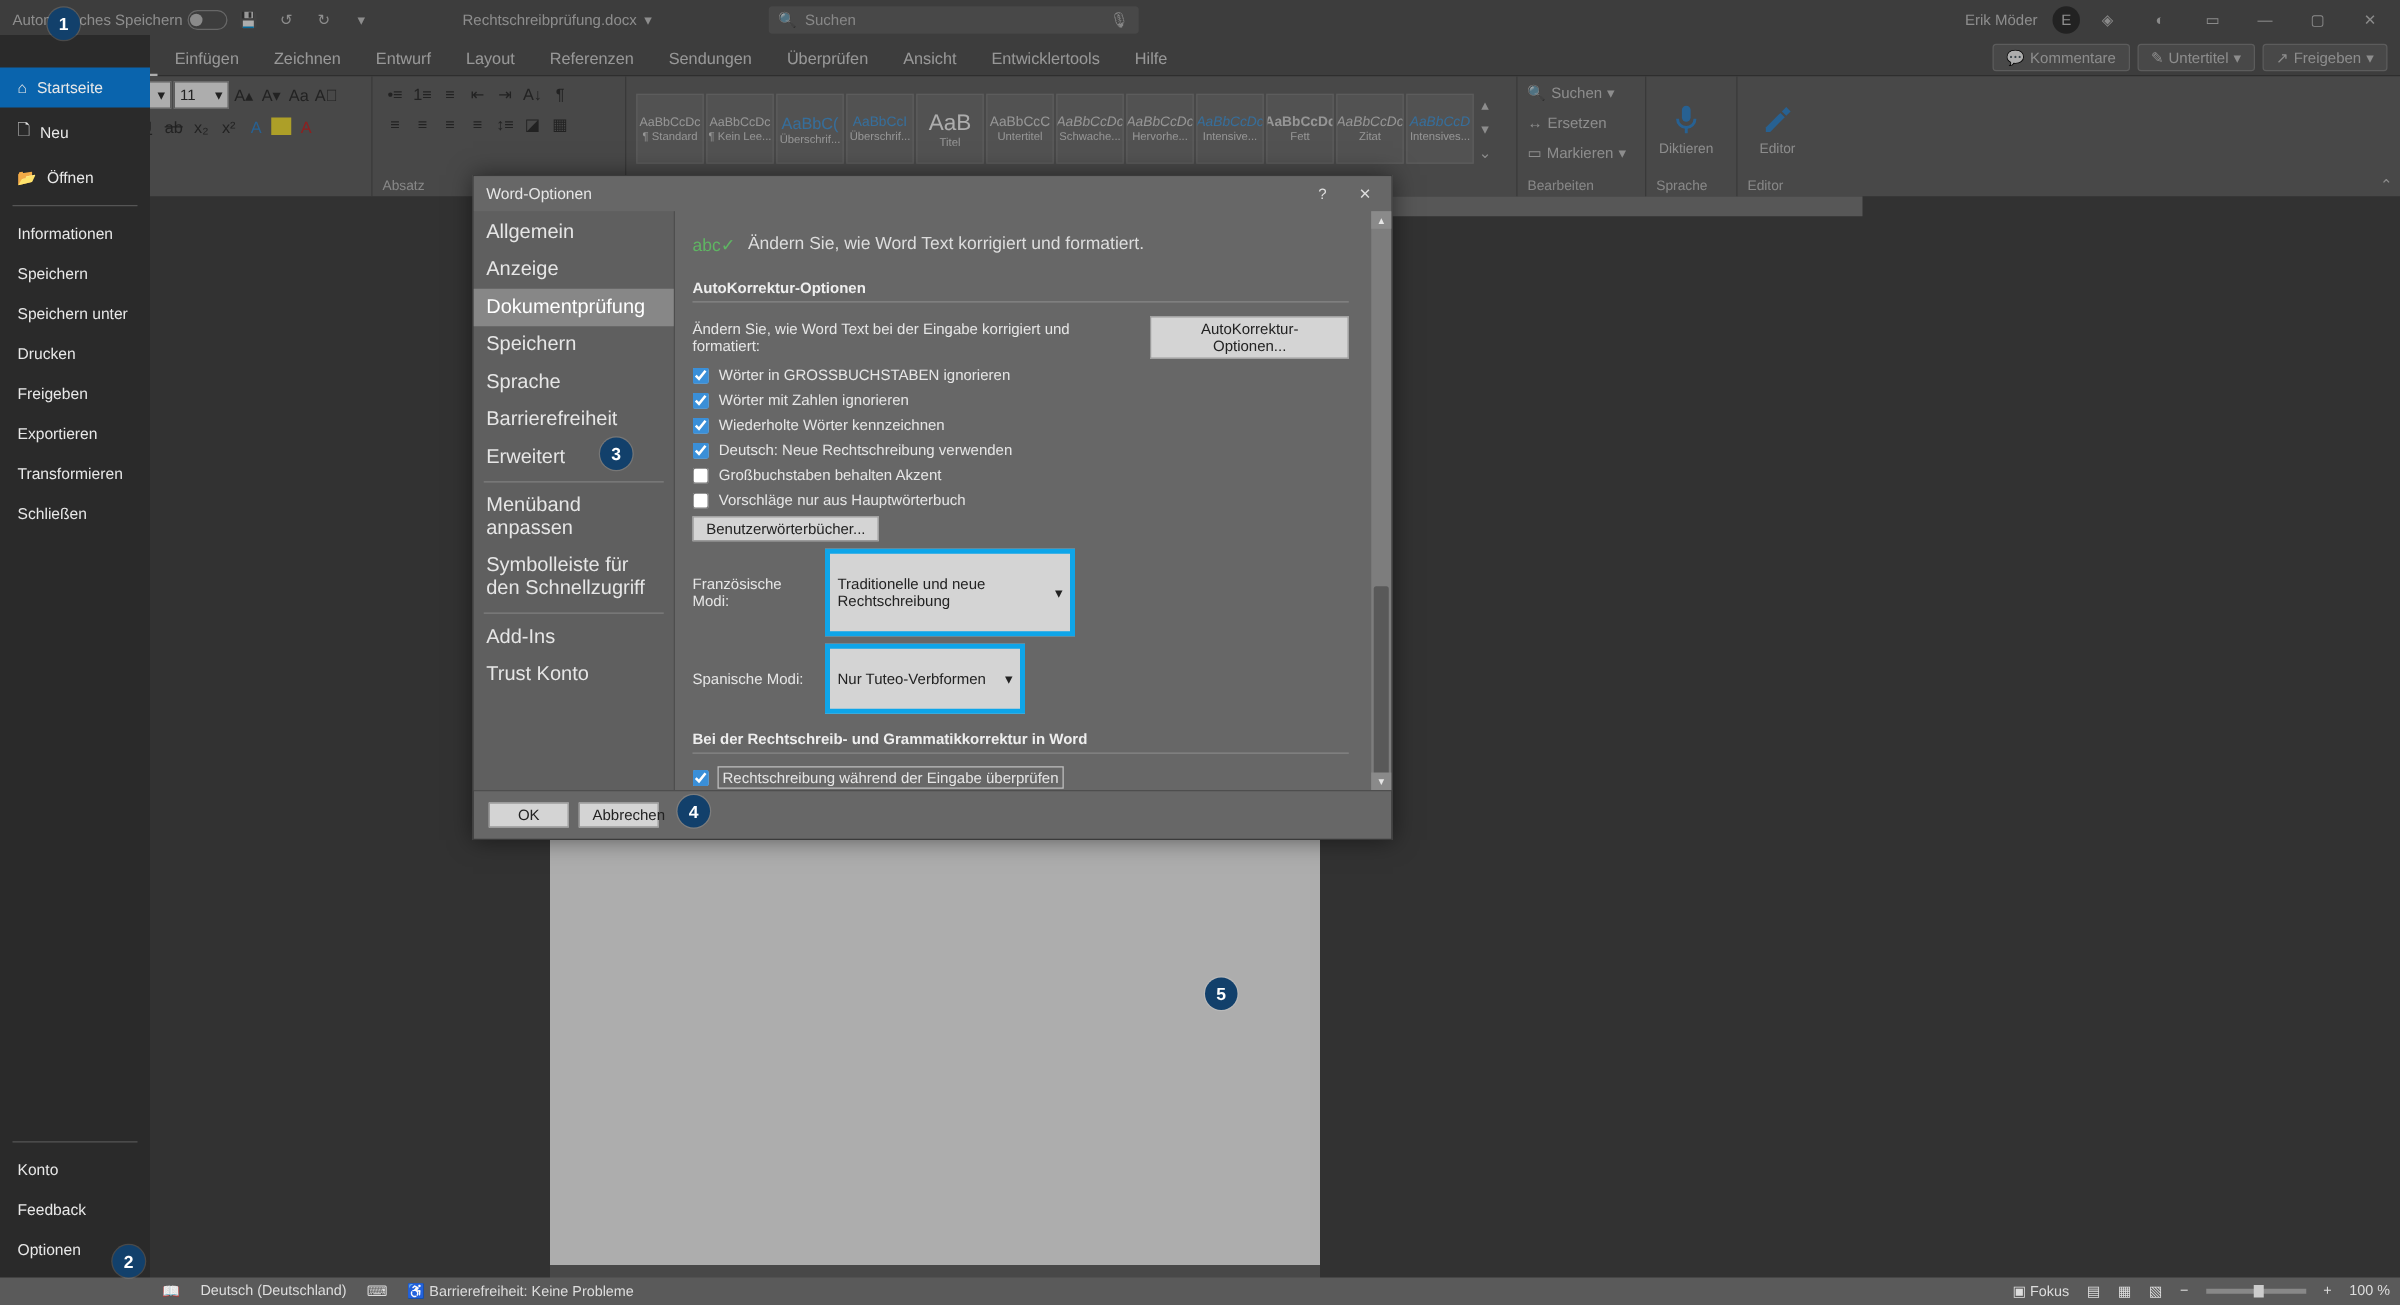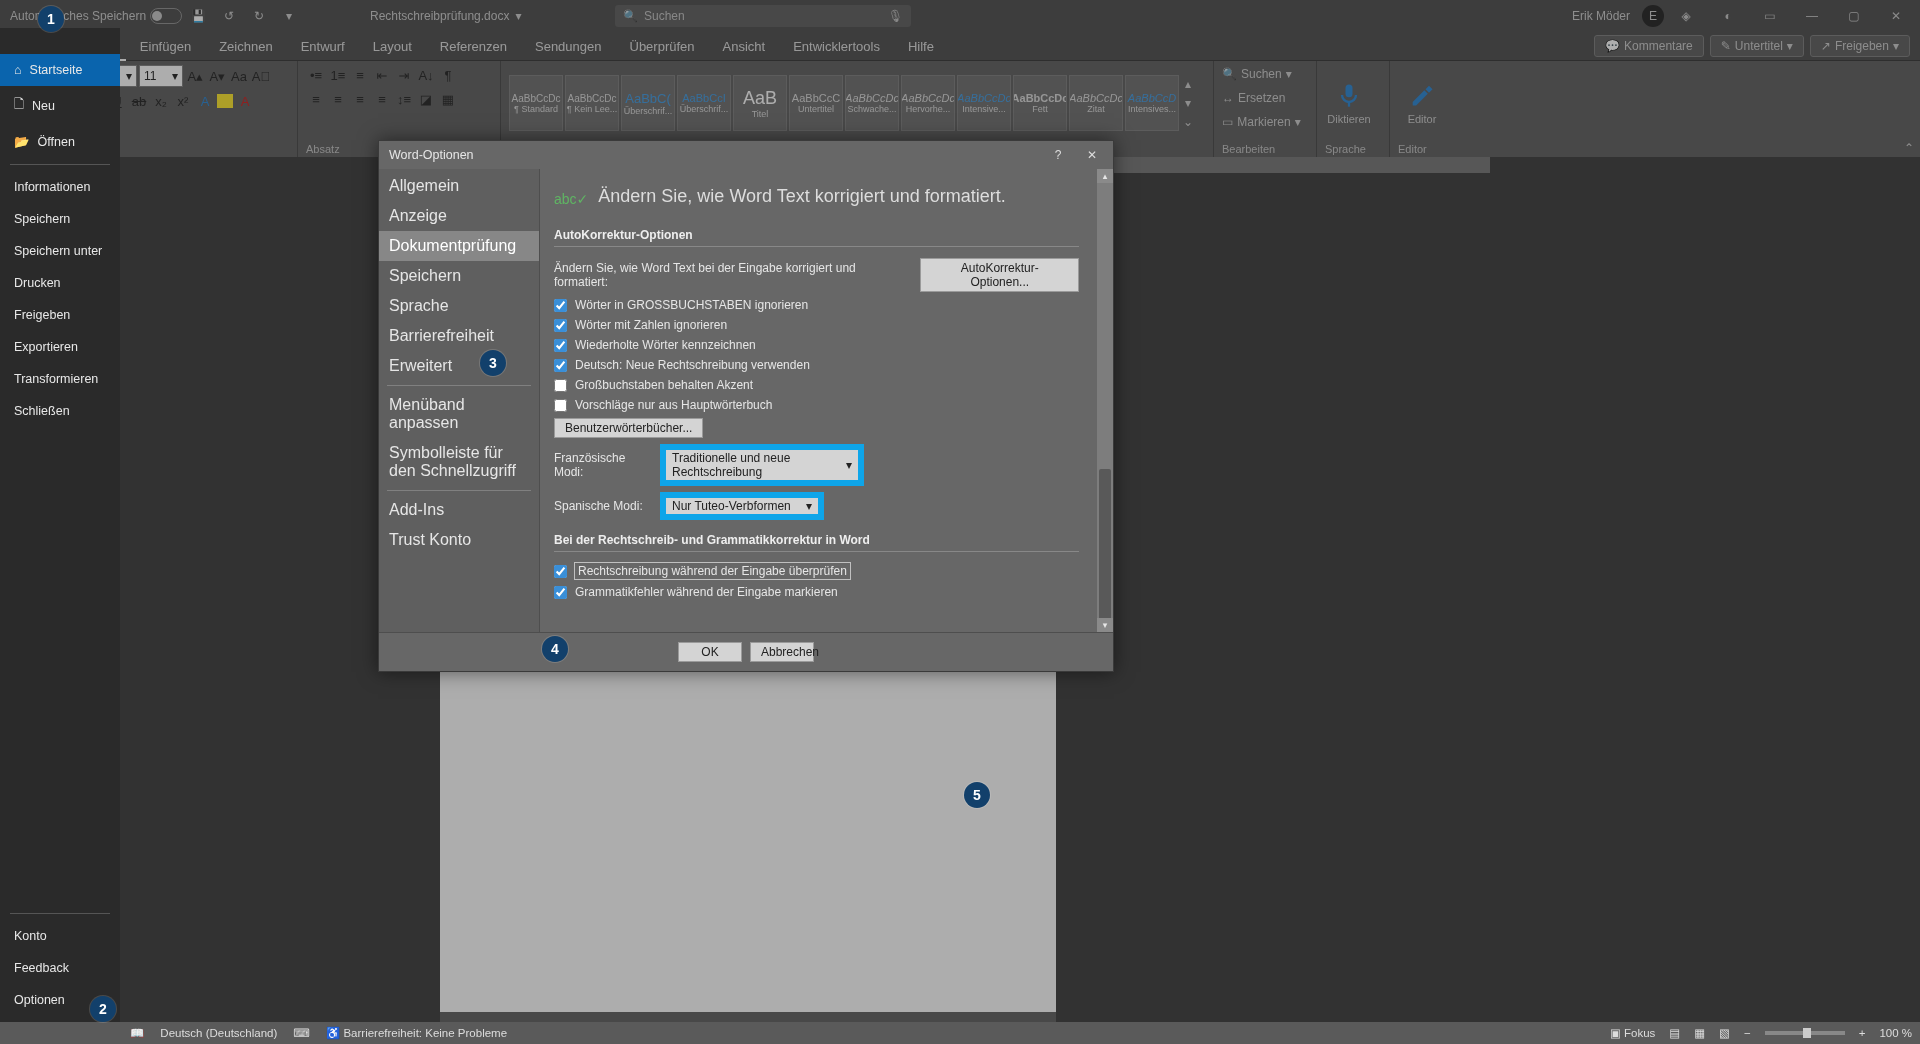--- a/index.html
+++ b/index.html
@@ -54,31 +54,31 @@
 .dialog-title .r{position:absolute;right:4px;top:0;display:flex}
 .dialog-title .r div{width:34px;height:28px;display:flex;align-items:center;justify-content:center;color:#ddd}
 .dialog-body{flex:1;display:flex;min-height:0}
 .dialog-nav{width:160px;background:#5f5f5f;padding:2px 0;border-right:1px solid #4e4e4e}
 .dnav-item{padding:6px 10px;font-size:16px;color:#e6e6e6}
 .dnav-item.active{background:#878787;color:#fff}
 .dnav-sep{border-top:1px solid #808080;margin:4px 8px}
 .dialog-content{flex:1;display:flex;position:relative}
 .dscroll{flex:1;overflow:hidden;padding:10px 18px 6px 14px}
 .dcontent h4{margin:0;font-size:12px;font-weight:bold;color:#eee;padding:10px 0 4px 0;border-bottom:1px solid #888;margin-bottom:8px}
-.dcontent .lead{font-size:18px;color:#ddd;padding:4px 0 8px 0}
+.dcontent .lead{font-size:14px;color:#ddd;padding:4px 0 8px 0}
 .dline{display:flex;align-items:center;gap:8px;padding:3px 0;font-size:12px}
 .dline input[type=checkbox]{accent-color:#3a8fd8;width:13px;height:13px;margin:0}
 .dline .hl{outline:1px solid #c0c0c0;padding:1px 3px}
 .btn{background:#d4d4d4;color:#222;border:1px solid #9a9a9a;padding:2px 10px;font-size:12px}
-.combo{background:#d4d4d4;color:#222;border:6px solid #0ea5e9;padding:1px 6px;font-size:12px;display:flex;align-items:center;gap:6px}
+.combo{background:#d4d4d4;color:#222;border:4px solid #0ea5e9;padding:17px 6px;font-size:12px;display:flex;align-items:center;gap:6px}
 .combo .arr{margin-left:auto}
 .dsb{width:16px;background:#7d7d7d;position:relative}
 .dsb .thumb{position:absolute;left:2px;right:2px;top:300px;height:160px;background:#595959;border-radius:2px}
 .dsb .cap{position:absolute;left:0;right:0;height:14px;background:#8a8a8a;display:flex;align-items:center;justify-content:center;font-size:9px}
-.dialog-footer{height:38px;display:flex;align-items:center;justify-content:center;gap:8px;padding:0 12px;border-top:1px solid #4e4e4e}
+.dialog-footer{height:38px;display:flex;align-items:center;justify-content:flex-start;gap:8px;padding:0 12px;border-top:1px solid #4e4e4e}
 .num-badge{position:absolute;width:26px;height:26px;border-radius:50%;background:#12406b;color:#fff;display:flex;align-items:center;justify-content:center;font-weight:bold;font-size:14px;z-index:90;box-shadow:0 0 0 1px rgba(255,255,255,.15)}
 .mic-icon{width:22px;height:22px}
 .under{text-decoration:underline}
 svg{display:block}
 </style>
 </head>
 <body>
 
 <div class="titlebar">
   <div class="left">

